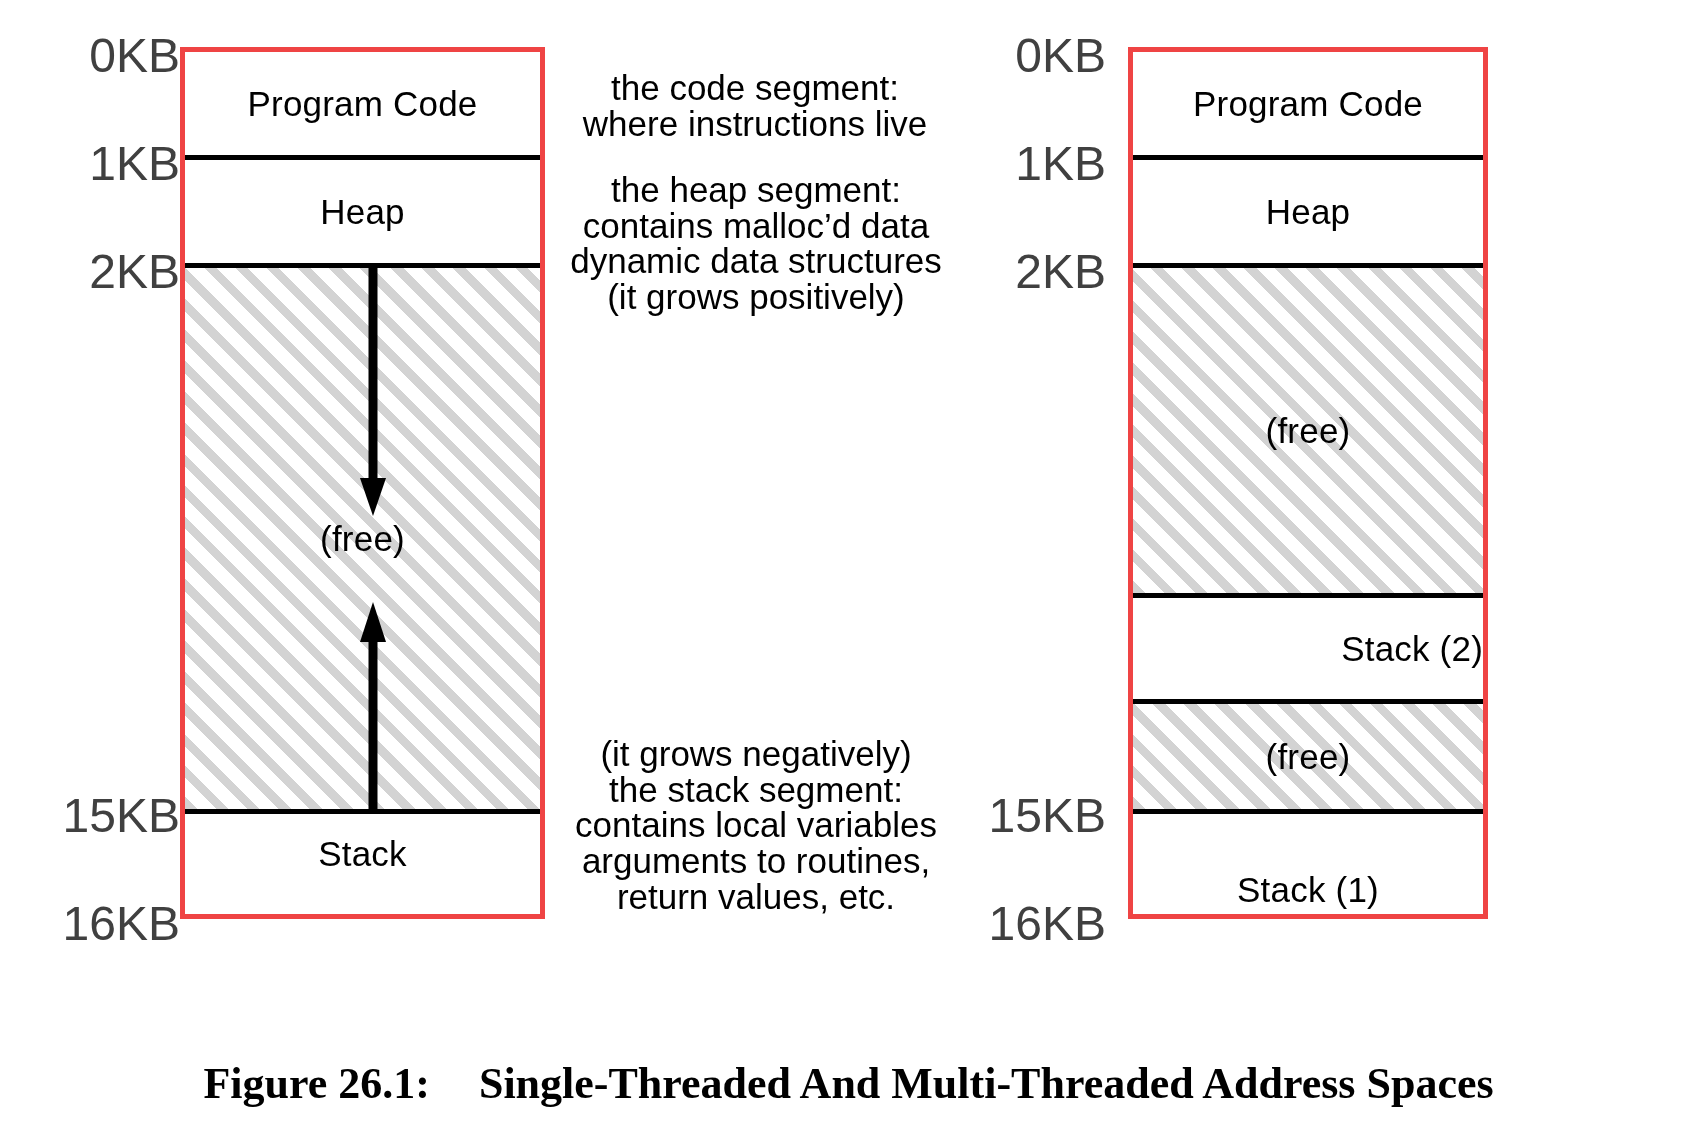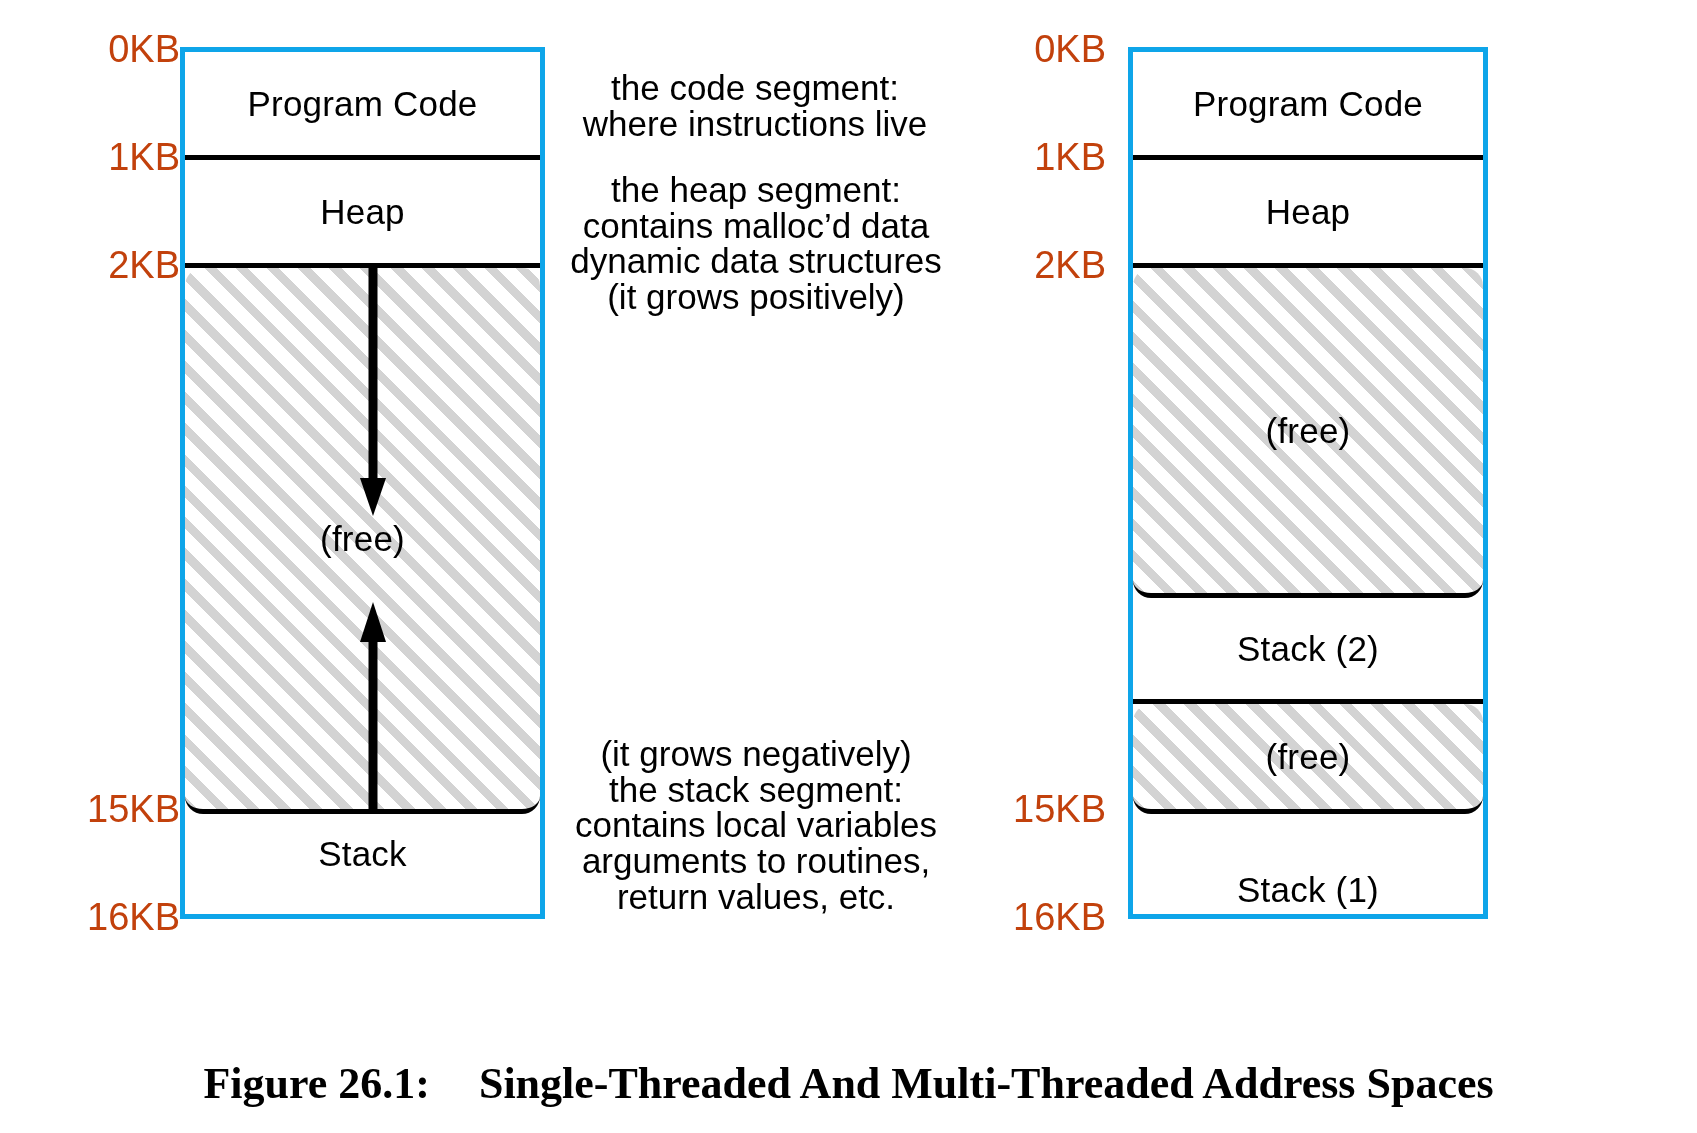--- a/index.html
+++ b/index.html
@@ -5,21 +5,21 @@
   html,body{margin:0;padding:0;background:#fff;}
   body{
     width:1697px;height:1133px;position:relative;overflow:hidden;
     font-family:"Liberation Sans",sans-serif;color:#000;
   }
   .stage{position:absolute;left:0;top:0;width:1697px;height:1133px;}
 
   
   .asbox{
     position:absolute;
-    border:5px solid #0ea5e9;
+    border:5px solid #ef4444;
     box-sizing:border-box;
     background:#fff;
   }
   #as-left{ left:180px; top:47px; width:365px; height:872px; }
   #as-right{ left:1128px; top:47px; width:360px; height:872px; }
 
   .seg{
     position:absolute;left:0;width:100%;
     box-sizing:border-box;
     display:flex;align-items:center;justify-content:center;
@@ -28,30 +28,29 @@
   }
   .seg .seg-label{position:relative;z-index:3;background:transparent;}
   .seg.rule-bottom{border-bottom:5px solid #000;}
 
   
   .hatch{
     background-image:repeating-linear-gradient(
         45deg,
         #d3d3d3 0px, #d3d3d3 9px,
         #ffffff 9px, #ffffff 22px);
-    border-radius:18px;
   }
 
   
   .axis-label{
     position:absolute;
-    font-size:38px;
+    font-size:48px;
     white-space:nowrap;
     text-align:left;
-    color:#c2410c;
+    color:#404040;
   }
   .axis-left{ right:1517px; }   
   .axis-right{ right:591px; }   
 
   
   .arrow-wrap{position:absolute;z-index:4;}
   .arrow-wrap svg{display:block;}
 
   
   .note{
@@ -155,21 +154,21 @@
     </div>
 
     <div class="seg rule-bottom" style="top:108px;height:108px;">
       <span class="seg-label">Heap</span>
     </div>
 
     <div class="seg hatch rule-bottom" style="top:216px;height:330px;">
       <span class="seg-label">(free)</span>
     </div>
 
-    <div class="seg rule-bottom" style="top:546px;height:106px;">
+    <div class="seg rule-bottom" style="top:546px;height:106px;justify-content:flex-end;">
       <span class="seg-label">Stack (2)</span>
     </div>
 
     <div class="seg hatch rule-bottom" style="top:652px;height:110px;">
       <span class="seg-label">(free)</span>
     </div>
 
     <div class="seg" style="top:788px;height:100px;">
       <span class="seg-label">Stack (1)</span>
     </div>

